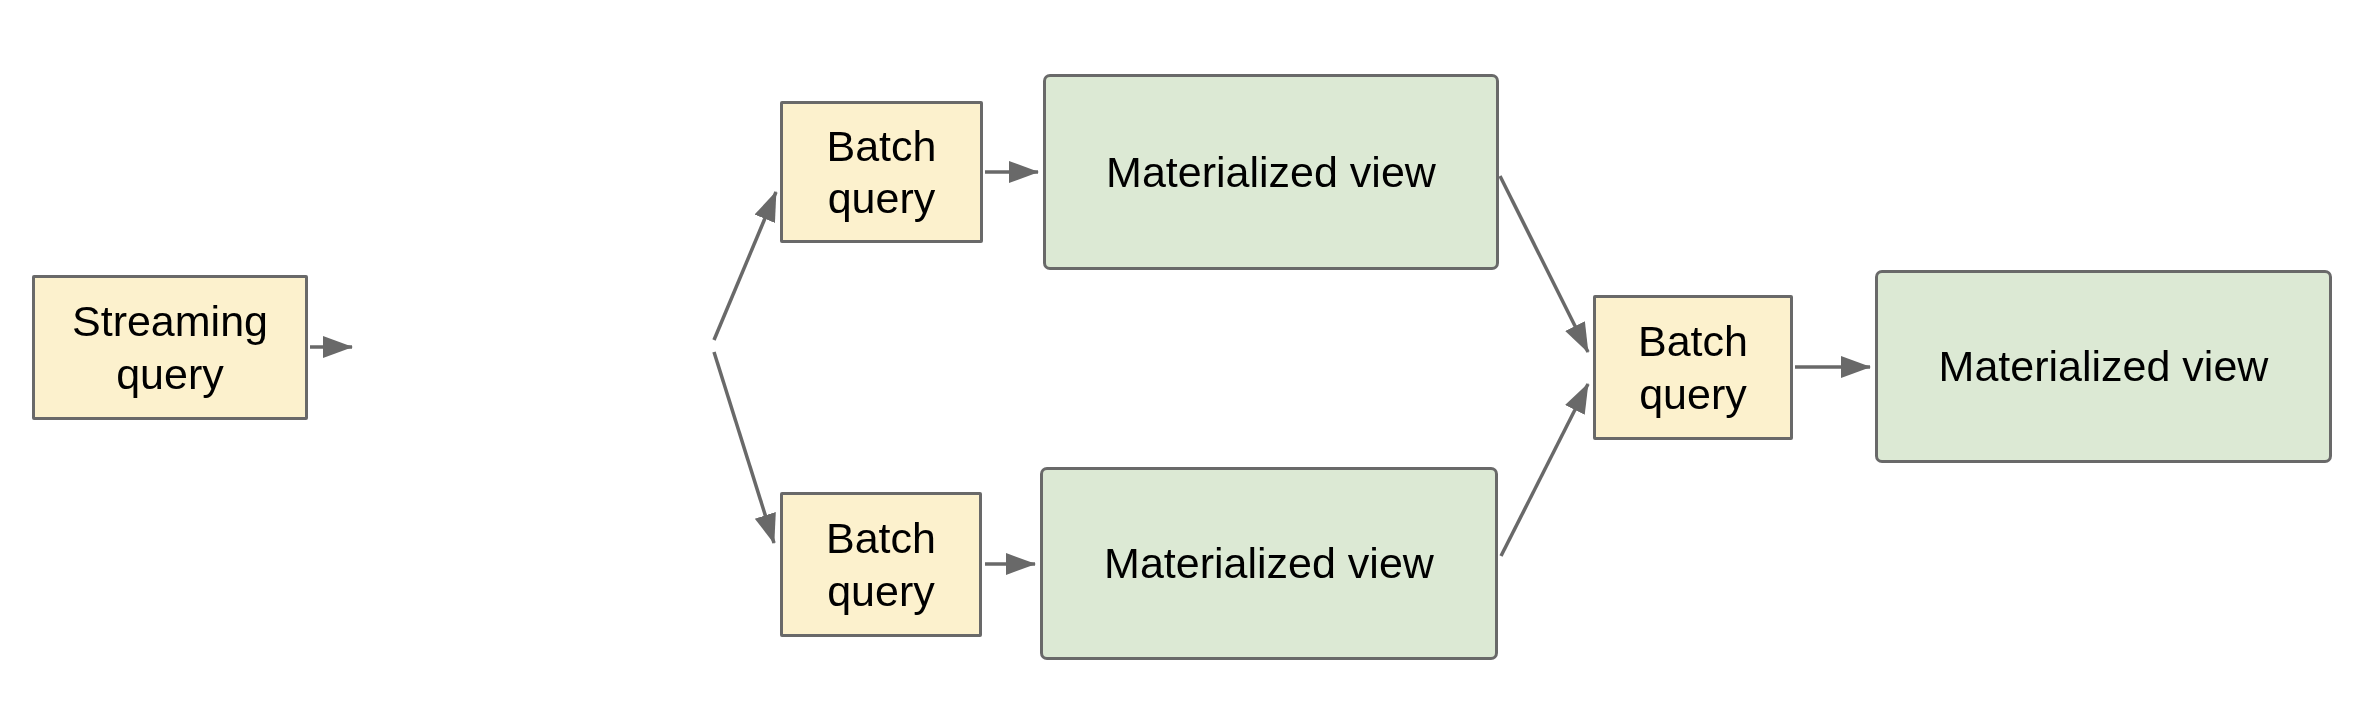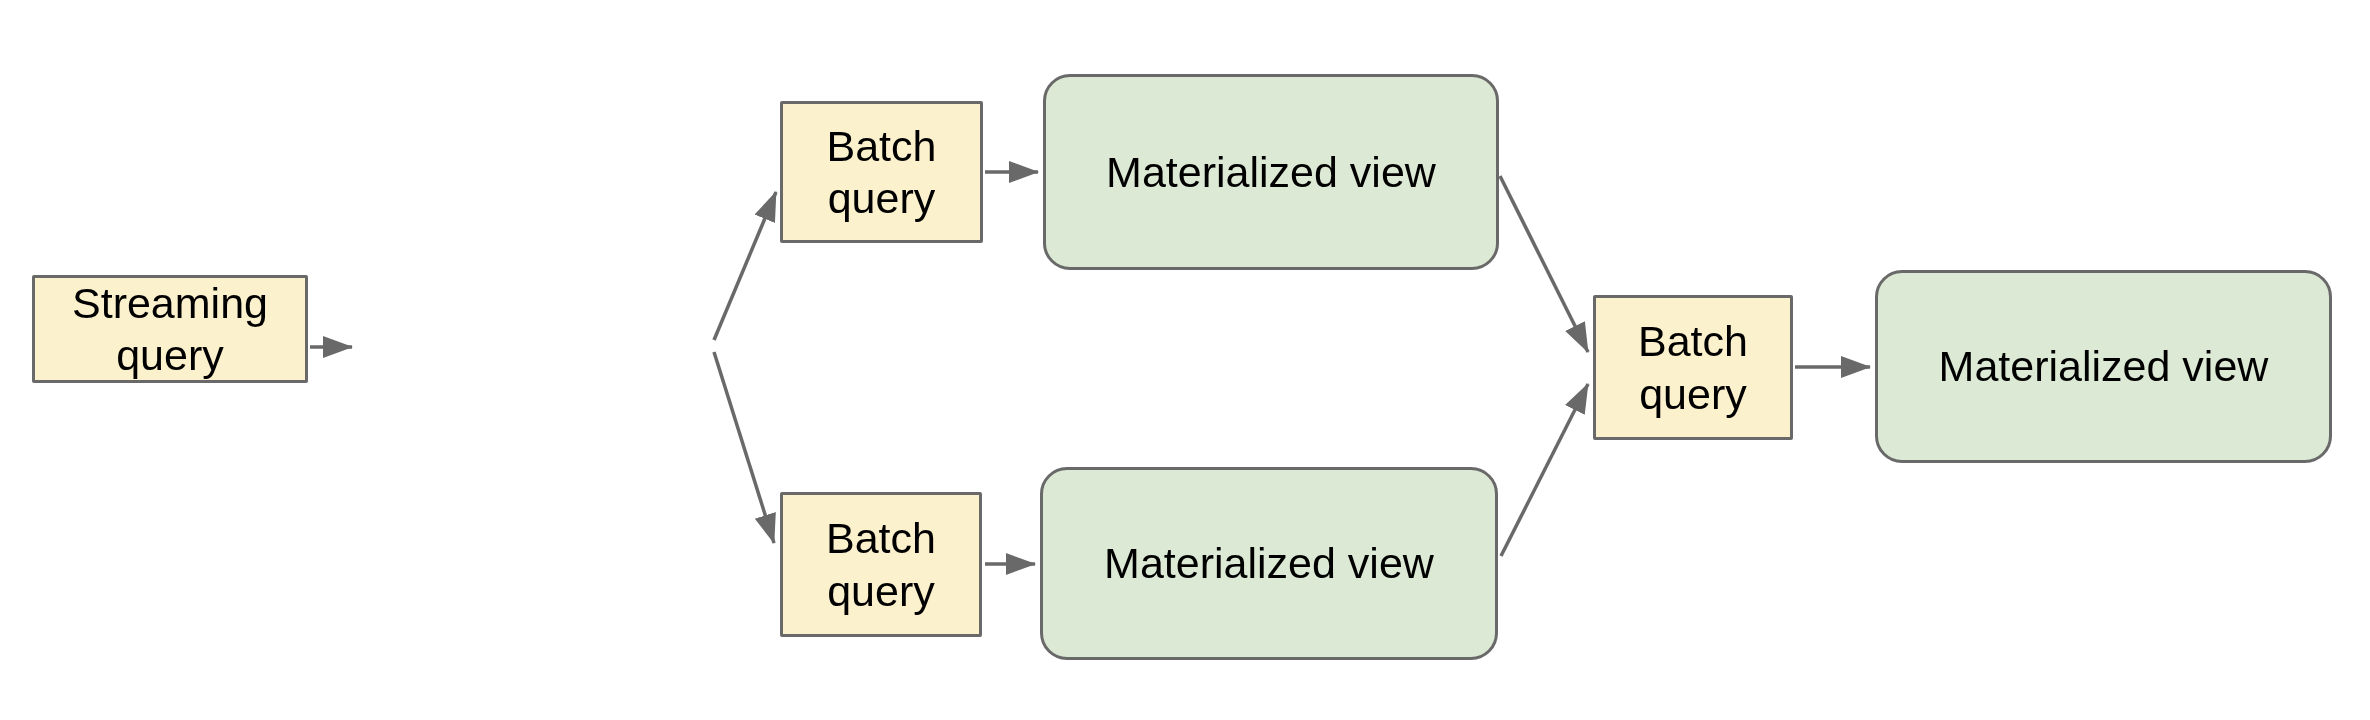--- a/index.html
+++ b/index.html
@@ -34,21 +34,21 @@
     line-height: 1.22;
   }
   .node.query {
     background: var(--query-fill, #fcf1cd);
     border: 3px solid var(--node-border, #696969);
     border-radius: 2px;
   }
   .node.table {
     background: var(--table-fill, #dce9d4);
     border: 3px solid var(--node-border, #696969);
-    border-radius: 27px;
+    border-radius: 7px;
   }
   .label { display: block; padding: 0 10px; }
 </style>
 </head>
 <body>
 
 <div id="canvas">
 
   <svg id="edges" viewBox="0 0 2370 720">
     <defs>
@@ -59,21 +59,21 @@
     <line class="edge" x1="310" y1="347" x2="352" y2="347" marker-end="url(#arrow)"></line>
     <line class="edge" x1="714" y1="340" x2="776" y2="192" marker-end="url(#arrow)"></line>
     <line class="edge" x1="714" y1="352" x2="774" y2="543" marker-end="url(#arrow)"></line>
     <line class="edge" x1="985" y1="172" x2="1038" y2="172" marker-end="url(#arrow)"></line>
     <line class="edge" x1="985" y1="564" x2="1035" y2="564" marker-end="url(#arrow)"></line>
     <line class="edge" x1="1500" y1="176" x2="1588" y2="352" marker-end="url(#arrow)"></line>
     <line class="edge" x1="1501" y1="556" x2="1588" y2="384" marker-end="url(#arrow)"></line>
     <line class="edge" x1="1795" y1="367" x2="1870" y2="367" marker-end="url(#arrow)"></line>
   </svg>
 
-  <div class="node query" style="left:32px; top:275px; width:276px; height:108px;">
+  <div class="node query" style="left:32px; top:275px; width:276px; height:145px;">
     <span class="label">Streaming query</span>
   </div>
 
 
   <div class="node query" style="left:780px; top:101px; width:203px; height:142px;">
     <span class="label">Batch query</span>
   </div>
 
   <div class="node table" style="left:1043px; top:74px; width:456px; height:196px;">
     <span class="label">Materialized view</span>

